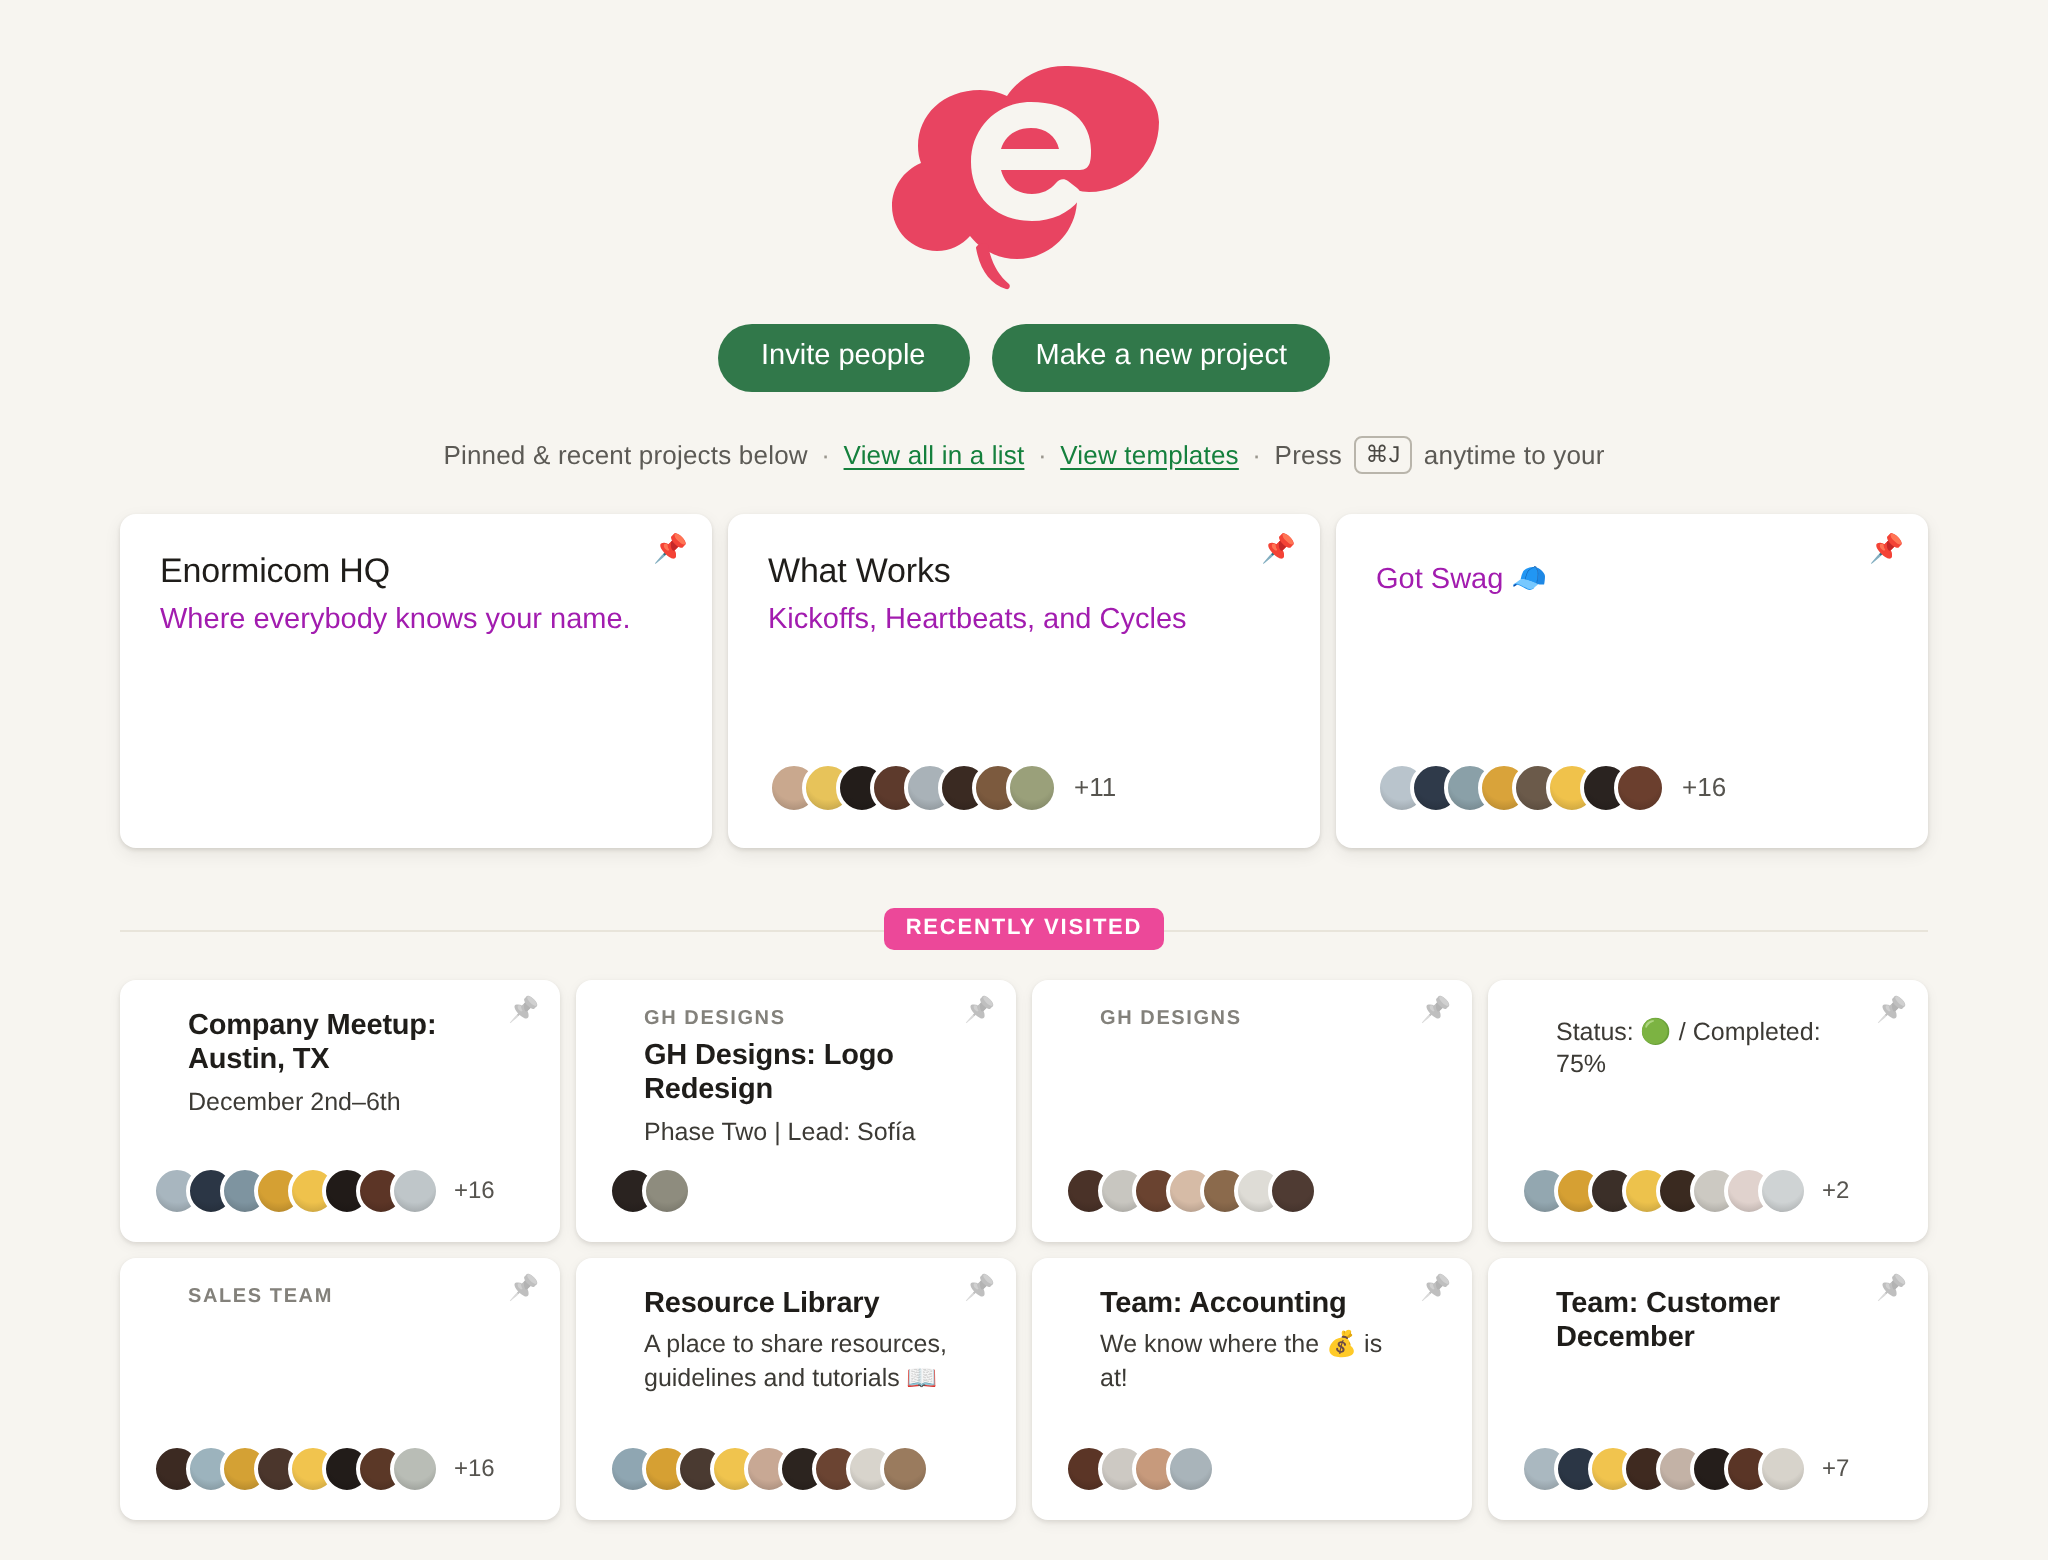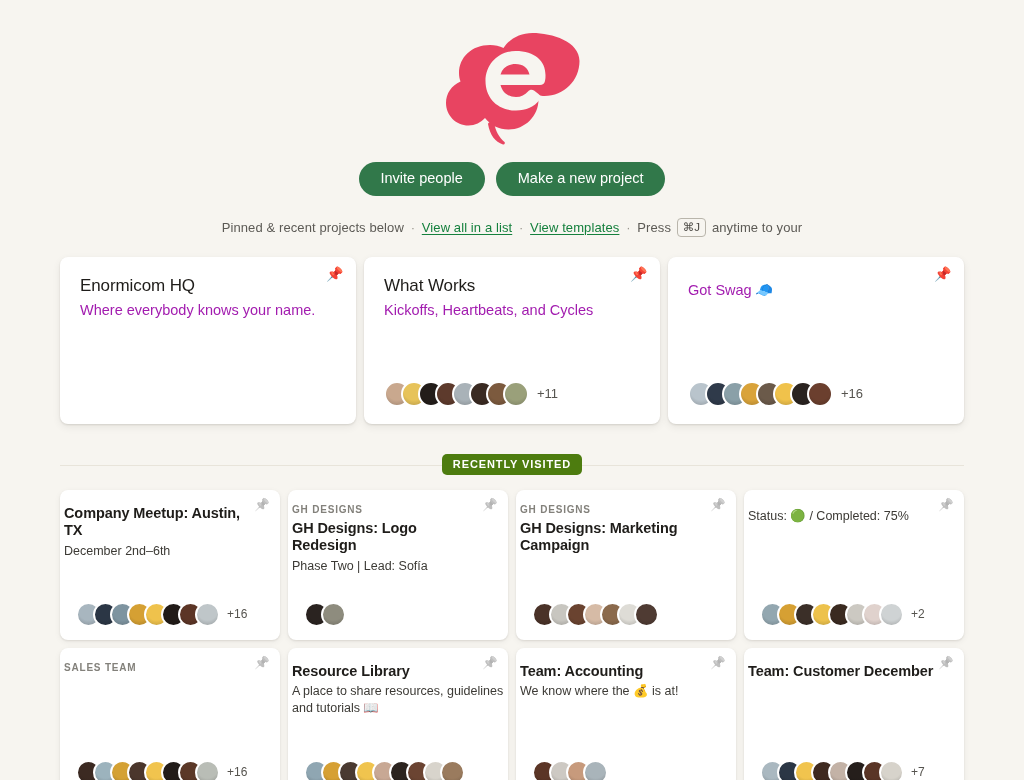--- a/index.html
+++ b/index.html
@@ -123,45 +123,45 @@
     justify-content: center;
   }
   .divider-line {
     position: absolute;
     left: 0; right: 0; top: 50%;
     height: 1px;
     background: #e8e4da;
   }
   .badge {
     position: relative;
-    background: #4d7c0f;
+    background: #ec4899;
     color: #ffffff;
     font-size: 11px;
     font-weight: bold;
     letter-spacing: .9px;
     padding: 5px 11px 5px;
     border-radius: 5px;
     line-height: 1;
   }
 
   
   .recent-grid {
     display: grid;
     grid-template-columns: repeat(4, 1fr);
     gap: 8px;
     padding: 0 60px;
     margin-top: 14px;
   }
   .rec-card {
-    height: 150px;
+    height: 131px;
     background: #ffffff;
     border-radius: 8px;
     box-shadow: 0 1px 2px rgba(30,25,15,.10), 0 2px 7px rgba(30,25,15,.055);
     position: relative;
-    padding: 15px 4px 0;
+    padding: 15px 34px 0;
     overflow: hidden;
   }
   .rec-card .eyebrow {
     font-size: 10px;
     font-weight: bold;
     letter-spacing: .8px;
     color: #83817b;
     line-height: 1;
     margin-bottom: 5px;
   }
@@ -293,21 +293,20 @@
       <div class="subtitle">Phase Two | Lead: Sofía</div>
       <span class="pin-icon muted">📌</span>
       <div class="avatars">
         <span class="av" style="background: radial-gradient(circle at 50% 30%, rgb(42, 35, 32) 0%, rgb(42, 35, 32) 55%, rgba(0, 0, 0, 0.22) 100%), rgb(42, 35, 32);"></span>
           <span class="av" style="background: radial-gradient(circle at 50% 30%, rgb(142, 140, 126) 0%, rgb(142, 140, 126) 55%, rgba(0, 0, 0, 0.22) 100%), rgb(142, 140, 126);"></span>
       </div>
     </div>
 
     <div class="rec-card">
       <div class="eyebrow">GH DESIGNS</div>
-      <div class="title">GH Designs: Marketing Campaign</div>
 
       <span class="pin-icon muted">📌</span>
       <div class="avatars">
         <span class="av" style="background: radial-gradient(circle at 50% 30%, rgb(74, 50, 40) 0%, rgb(74, 50, 40) 55%, rgba(0, 0, 0, 0.22) 100%), rgb(74, 50, 40);"></span>
           <span class="av" style="background: radial-gradient(circle at 50% 30%, rgb(200, 198, 192) 0%, rgb(200, 198, 192) 55%, rgba(0, 0, 0, 0.22) 100%), rgb(200, 198, 192);"></span>
           <span class="av" style="background: radial-gradient(circle at 50% 30%, rgb(106, 67, 48) 0%, rgb(106, 67, 48) 55%, rgba(0, 0, 0, 0.22) 100%), rgb(106, 67, 48);"></span>
           <span class="av" style="background: radial-gradient(circle at 50% 30%, rgb(214, 187, 166) 0%, rgb(214, 187, 166) 55%, rgba(0, 0, 0, 0.22) 100%), rgb(214, 187, 166);"></span>
           <span class="av" style="background: radial-gradient(circle at 50% 30%, rgb(139, 106, 76) 0%, rgb(139, 106, 76) 55%, rgba(0, 0, 0, 0.22) 100%), rgb(139, 106, 76);"></span>
           <span class="av" style="background: radial-gradient(circle at 50% 30%, rgb(222, 220, 214) 0%, rgb(222, 220, 214) 55%, rgba(0, 0, 0, 0.22) 100%), rgb(222, 220, 214);"></span>
           <span class="av" style="background: radial-gradient(circle at 50% 30%, rgb(79, 59, 51) 0%, rgb(79, 59, 51) 55%, rgba(0, 0, 0, 0.22) 100%), rgb(79, 59, 51);"></span>

